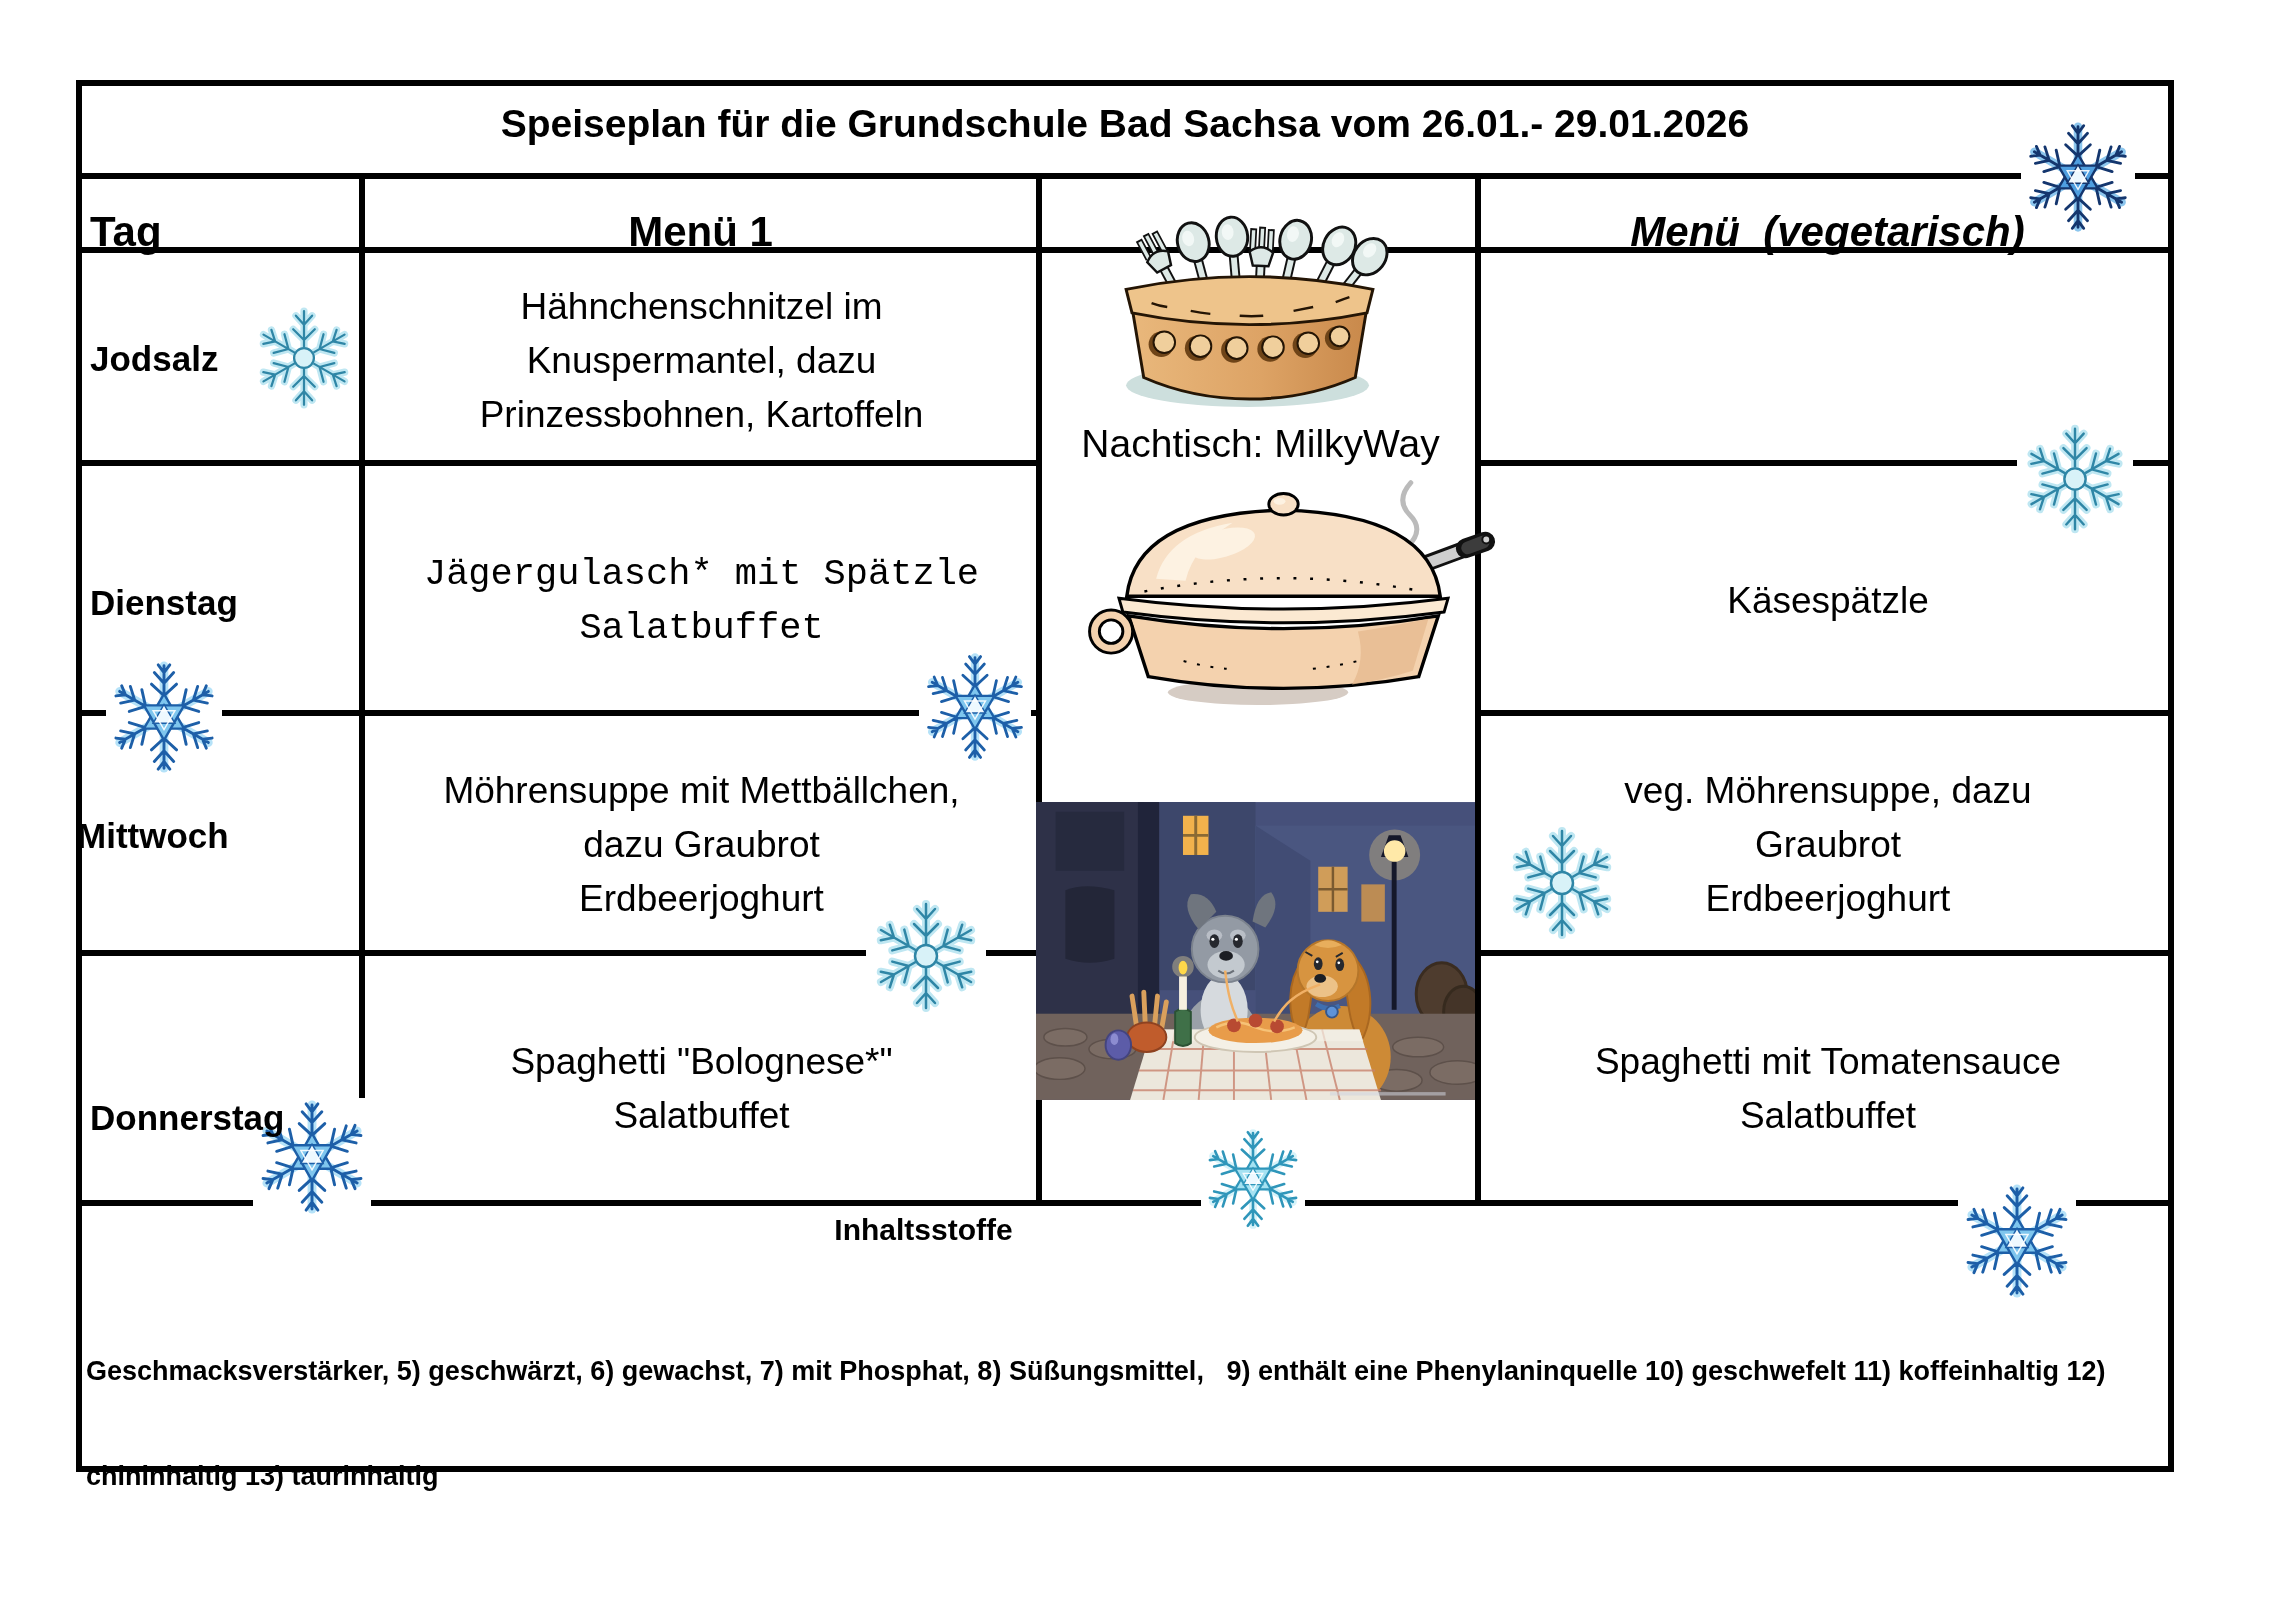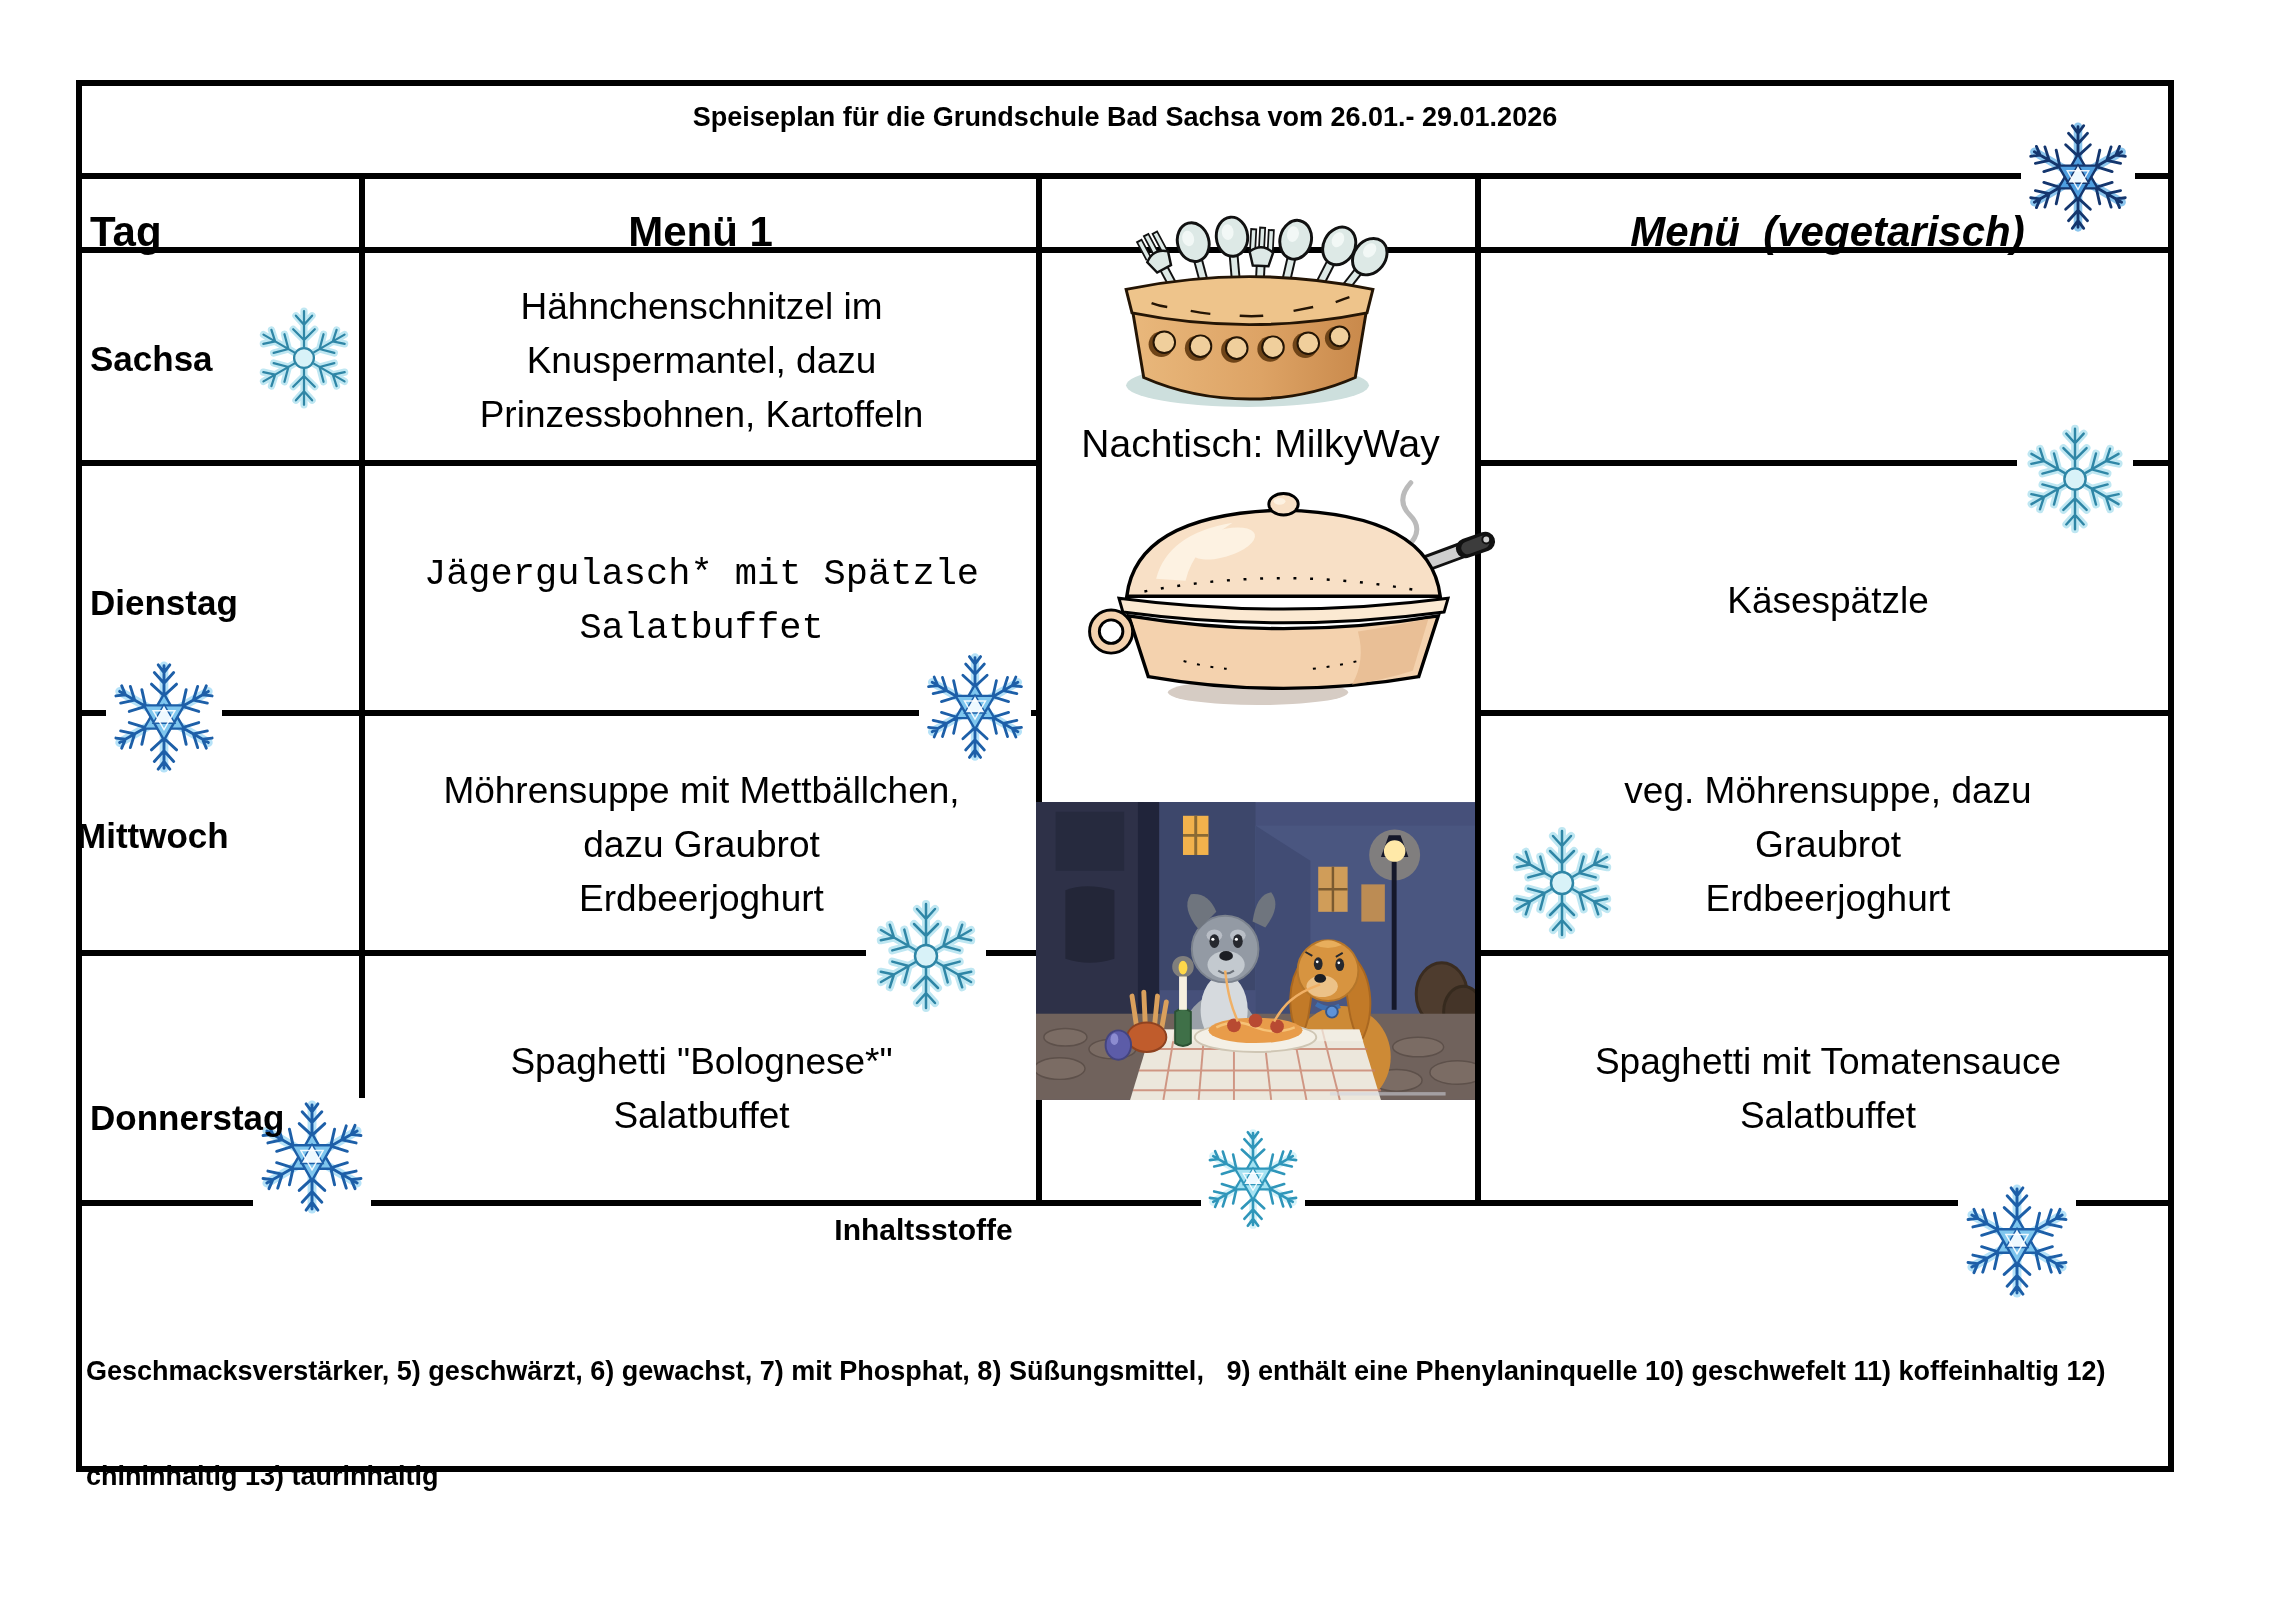--- a/index.html
+++ b/index.html
@@ -3,21 +3,21 @@
 <meta charset="utf-8">
 <style>
   html,body{margin:0;padding:0;background:#fff;}
   .stage{position:relative;width:2293px;height:1621px;background:#ffffff;
          font-family:"Liberation Sans", sans-serif; color:#000;overflow:hidden;}
   .line{position:absolute;background:#000;z-index:1;}
   .outer{position:absolute;left:76px;top:80px;width:2098px;height:1392px;
          border:6.9px solid #000;box-sizing:border-box;z-index:1;}
   .txt{position:absolute;z-index:4;white-space:pre-wrap;}
   .center{text-align:center;}
-  .title{font-size:27px;font-weight:bold;}
+  .title{font-size:39px;font-weight:bold;}
   .hdr{font-size:42px;font-weight:bold;}
   .day{font-size:35px;font-weight:bold;}
   .menu{font-size:37px;line-height:54px;}
   .nachtisch{font-size:39px;margin-top:6px;}
   .inh{font-size:30px;font-weight:bold;}
   .foot{font-size:27px;font-weight:bold;line-height:35px;white-space:pre;}
   .art{position:absolute;z-index:2;display:block;}
   .flake{position:absolute;z-index:3;background:#fff;display:block;}
   .flake svg{display:block;width:100%;height:100%;}
   .fl-blue{--s:#1d5fa8;--f:#7fc6ee;--fat:#b5e2f8;}
@@ -75,21 +75,21 @@
   <div class="line" style="left:76px;top:1200px;width:2098px;height:5.9px;"></div>
   <div class="line" style="left:359px;top:178px;width:5.9px;height:1027px;"></div>
   <div class="line" style="left:1036px;top:178px;width:5.9px;height:1027px;"></div>
   <div class="line" style="left:1475px;top:178px;width:5.9px;height:1027px;"></div>
 
   <div class="txt title center" style="left:76px;top:102px;width:2098px;">Speiseplan für die Grundschule Bad Sachsa vom 26.01.- 29.01.2026</div>
   <div class="txt hdr" style="left:90px;top:208px;">Tag</div>
   <div class="txt hdr center" style="left:365px;top:208px;width:671px;">Menü 1</div>
   <div class="txt hdr center" style="left:1481px;top:208px;width:693px;font-style:italic;">Menü  (vegetarisch)</div>
 
-  <div class="txt day" style="left:90px;top:339px;">Sachsa</div>
+  <div class="txt day" style="left:90px;top:339px;">Jodsalz</div>
   <div class="txt day" style="left:90px;top:583px;">Dienstag</div>
   <div class="txt day" style="left:77px;top:816px;">Mittwoch</div>
   <div class="txt day" style="left:90px;top:1098px;">Donnerstag</div>
 
   <div class="txt menu center" style="left:370px;top:280px;width:663px;">Hähnchenschnitzel im
 Knuspermantel, dazu
 Prinzessbohnen, Kartoffeln</div>
   <div class="txt menu center" style="left:370px;top:547px;width:663px;font-family:Liberation Mono, monospace;">Jägergulasch* mit Spätzle
 Salatbuffet</div>
   <div class="txt menu center" style="left:370px;top:764px;width:663px;">Möhrensuppe mit Mettbällchen,

